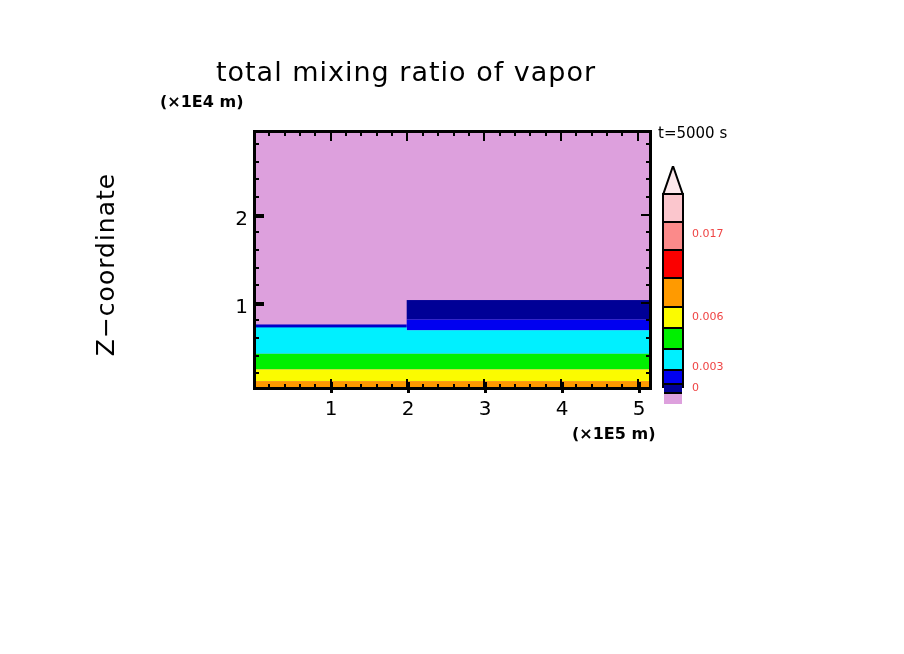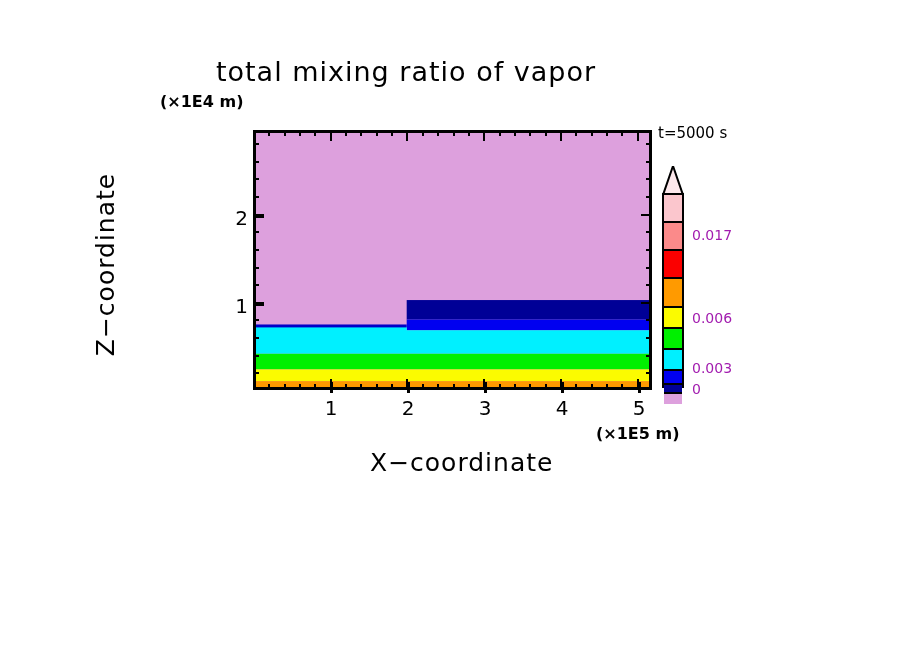--- a/index.html
+++ b/index.html
@@ -11,21 +11,21 @@
   .fig{position:absolute;left:0;top:0;width:904px;height:654px;}
   #title{
     position:absolute;left:0;top:56px;width:904px;text-align:center;
     font-size:27px;color:#000;letter-spacing:1px;
     transform:translateX(-46px);
   }
   #ylabel-mult{
     position:absolute;left:160px;top:92px;font-size:16px;font-weight:bold;color:#000;
   }
   #xlabel-mult{
-    position:absolute;left:596px;top:424px;font-size:16px;font-weight:bold;color:#000;
+    position:absolute;left:572px;top:424px;font-size:16px;font-weight:bold;color:#000;
   }
   #xlabel{
     position:absolute;left:370px;top:448px;font-size:25px;color:#000;letter-spacing:1px;
   }
   #ylabel{
     position:absolute;left:-15px;top:250px;width:240px;text-align:center;
     font-size:25px;color:#000;letter-spacing:1px;
     transform:rotate(-90deg);transform-origin:center center;
   }
   #timestamp{
@@ -53,21 +53,21 @@
 
   
   #cbar{position:absolute;left:662px;top:166px;width:22px;height:222px;}
   #cbar-body{
     position:absolute;left:0;top:27px;width:22px;height:195px;
     border:2px solid #000;box-sizing:border-box;
   }
   #cbar-body .band{width:100%;}
   #cbar-arrow{position:absolute;left:0;top:0;width:22px;height:29px;}
   .cblabel{
-    position:absolute;left:692px;font-size:14px;color:#a21caf;
+    position:absolute;left:692px;font-size:11px;color:#ef4444;
     white-space:nowrap;
   }
 </style>
 </head>
 <body>
 
 <div class="fig">
 
   <div id="title">total mixing ratio of vapor</div>
   <div id="ylabel-mult">(×1E4 m)</div>
@@ -109,21 +109,20 @@
   <div class="xtl" style="left:542px;">4</div>
   <div class="xtl" style="left:619px;">5</div>
 
   <div class="tick" style="left:253px;top:303px;width:11px;height:3px;"></div>
   <div class="tick" style="left:253px;top:215px;width:11px;height:3px;"></div>
 
   <div class="ytl" style="top:294px;">1</div>
   <div class="ytl" style="top:206px;">2</div>
 
   <div id="xlabel-mult">(×1E5 m)</div>
-  <div id="xlabel">X−coordinate</div>
   <div id="ylabel">Z−coordinate</div>
 
   <div id="cbar">
     <svg id="cbar-arrow" viewBox="0 0 22 29" preserveAspectRatio="none">
       <polygon points="11,0 21,29 1,29" fill="#fde8ec" stroke="#000" stroke-width="2"></polygon>
     </svg>
     <div id="cbar-body">
       <div class="band" style="height:13.5%;background:#fbc6cd;"></div>
       <div class="band" style="height:13.5%;background:#fb8a8a;border-top:2px solid #000;"></div>
       <div class="band" style="height:14%;background:#fb0000;border-top:2px solid #000;"></div>

